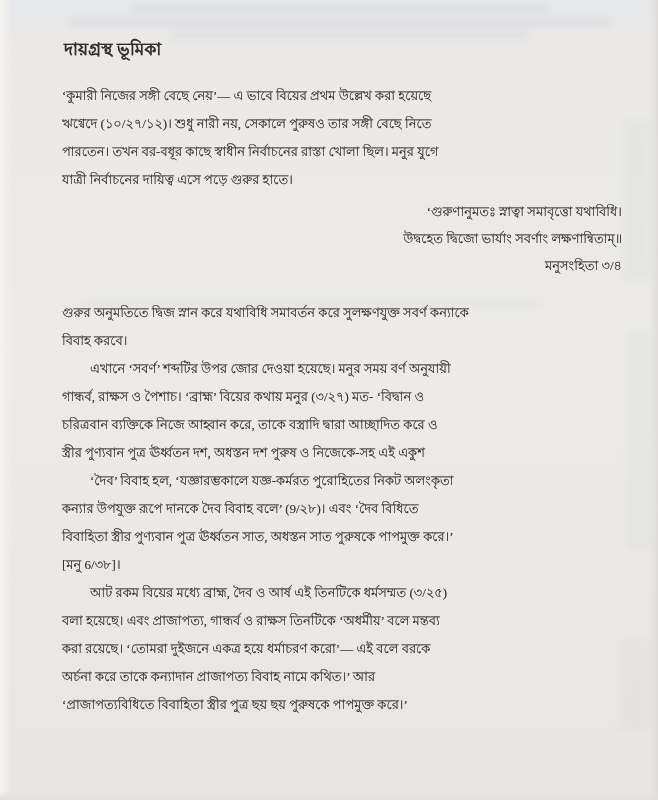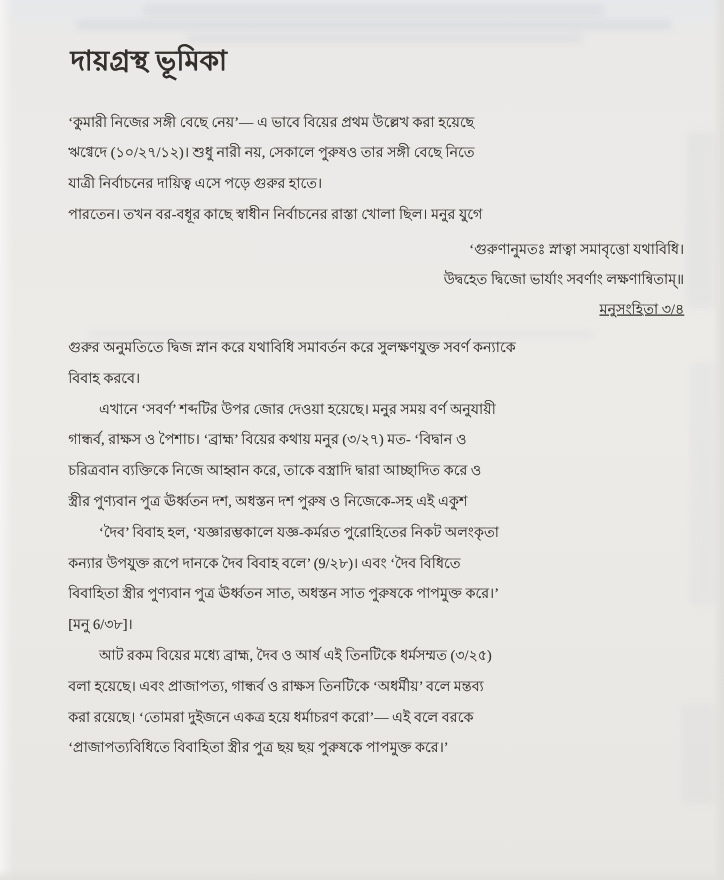--- a/index.html
+++ b/index.html
@@ -37,34 +37,34 @@
   .bleed.b4{top:120px;left:624px;width:26px;height:160px;background:rgba(140,152,172,0.07);}
   .bleed.b5{top:330px;left:628px;width:22px;height:220px;background:rgba(140,152,172,0.06);}
   .bleed.b6{top:300px;left:80px;width:460px;height:8px;background:rgba(140,152,172,0.05);}
   .bleed.b7{top:640px;left:620px;width:30px;height:90px;background:rgba(140,152,172,0.06);}
 
   .text-area{
     position:absolute;left:62px;top:36px;width:560px;
     color:#39352f;
   }
   h1.page-title{
-    font-size:25px;font-weight:600;margin:0 0 18px 2px;
+    font-size:17px;font-weight:600;margin:0 0 18px 2px;
     color:#33302b;letter-spacing:0.2px;
     text-shadow:0 0 0.6px rgba(51,48,43,0.55);
   }
   .block{margin:0;}
   .line{
     font-size:13px;line-height:28px;white-space:nowrap;
     text-shadow:0 0 0.6px rgba(57,53,47,0.5);
   }
   .block.para .line.first{padding-left:28px;}
   .block.verse,.block.verse-ref{text-align:center;}
   .block.verse .line,.block.verse-ref .line{line-height:27px;white-space:normal;text-align:right;}
   .block.verse{margin-top:4px;}
-  .block.verse-ref{margin-bottom:8px;text-decoration:underline;}
+  .block.verse-ref{margin-bottom:20px;}
 </style>
 </head>
 <body>
 
 <div class="page">
   <div class="edge-left"></div>
   <div class="edge-right"></div>
   <div class="edge-bottom"></div>
 
   <div class="bleed b1"></div>
@@ -74,22 +74,22 @@
   <div class="bleed b5"></div>
   <div class="bleed b6"></div>
   <div class="bleed b7"></div>
 
   <div class="text-area">
     <h1 class="page-title">দায়গ্রস্থ ভূমিকা</h1>
     <div id="text-block">
         <div class="block para">
           <div class="line">‘কুমারী নিজের সঙ্গী বেছে নেয়’— এ ভাবে বিয়ের প্রথম উল্লেখ করা হয়েছে</div>
           <div class="line">ঋগ্বেদে (১০/২৭/১২)। শুধু নারী নয়, সেকালে পুরুষও তার সঙ্গী বেছে নিতে</div>
+          <div class="line">পারতেন। তখন বর-বধূর কাছে স্বাধীন নির্বাচনের রাস্তা খোলা ছিল। মনুর যুগে</div>
           <div class="line">যাত্রী নির্বাচনের দায়িত্ব এসে পড়ে গুরুর হাতে।</div>
-          <div class="line">পারতেন। তখন বর-বধূর কাছে স্বাধীন নির্বাচনের রাস্তা খোলা ছিল। মনুর যুগে</div>
         </div>
         <div class="block verse">
           <div class="line">‘গুরুণানুমতঃ স্নাত্বা সমাবৃত্তো যথাবিধি।</div>
           <div class="line">উদ্বহেত দ্বিজো ভার্যাং সবর্ণাং লক্ষণান্বিতাম্॥</div>
         </div>
         <div class="block verse-ref">
           <div class="line">মনুসংহিতা ৩/৪</div>
         </div>
         <div class="block para">
           <div class="line">গুরুর অনুমতিতে দ্বিজ স্নান করে যথাবিধি সমাবর্তন করে সুলক্ষণযুক্ত সবর্ণ কন্যাকে</div>
@@ -104,17 +104,18 @@
         <div class="block para">
           <div class="line first">‘দৈব’ বিবাহ হল, ‘যজ্ঞারম্ভকালে যজ্ঞ-কর্মরত পুরোহিতের নিকট অলংকৃতা</div>
           <div class="line">কন্যার উপযুক্ত রূপে দানকে দৈব বিবাহ বলে’ (9/২৮)। এবং ‘দৈব বিধিতে</div>
           <div class="line">বিবাহিতা স্ত্রীর পুণ্যবান পুত্র ঊর্ধ্বতন সাত, অধস্তন সাত পুরুষকে পাপমুক্ত করে।’</div>
           <div class="line">[মনু 6/৩৮]।</div>
         </div>
         <div class="block para">
           <div class="line first">আট রকম বিয়ের মধ্যে ব্রাহ্ম, দৈব ও আর্ষ এই তিনটিকে ধর্মসম্মত (৩/২৫)</div>
           <div class="line">বলা হয়েছে। এবং প্রাজাপত্য, গান্ধর্ব ও রাক্ষস তিনটিকে ‘অধর্মীয়’ বলে মন্তব্য</div>
           <div class="line">করা রয়েছে। ‘তোমরা দুইজনে একত্র হয়ে ধর্মাচরণ করো’— এই বলে বরকে</div>
+          <div class="line">অর্চনা করে তাকে কন্যাদান প্রাজাপত্য বিবাহ নামে কথিত।’ আর</div>
           <div class="line">‘প্রাজাপত্যবিধিতে বিবাহিতা স্ত্রীর পুত্র ছয় ছয় পুরুষকে পাপমুক্ত করে।’</div>
         </div>
       </div>
   </div>
 </div>
 
 </body></html>

